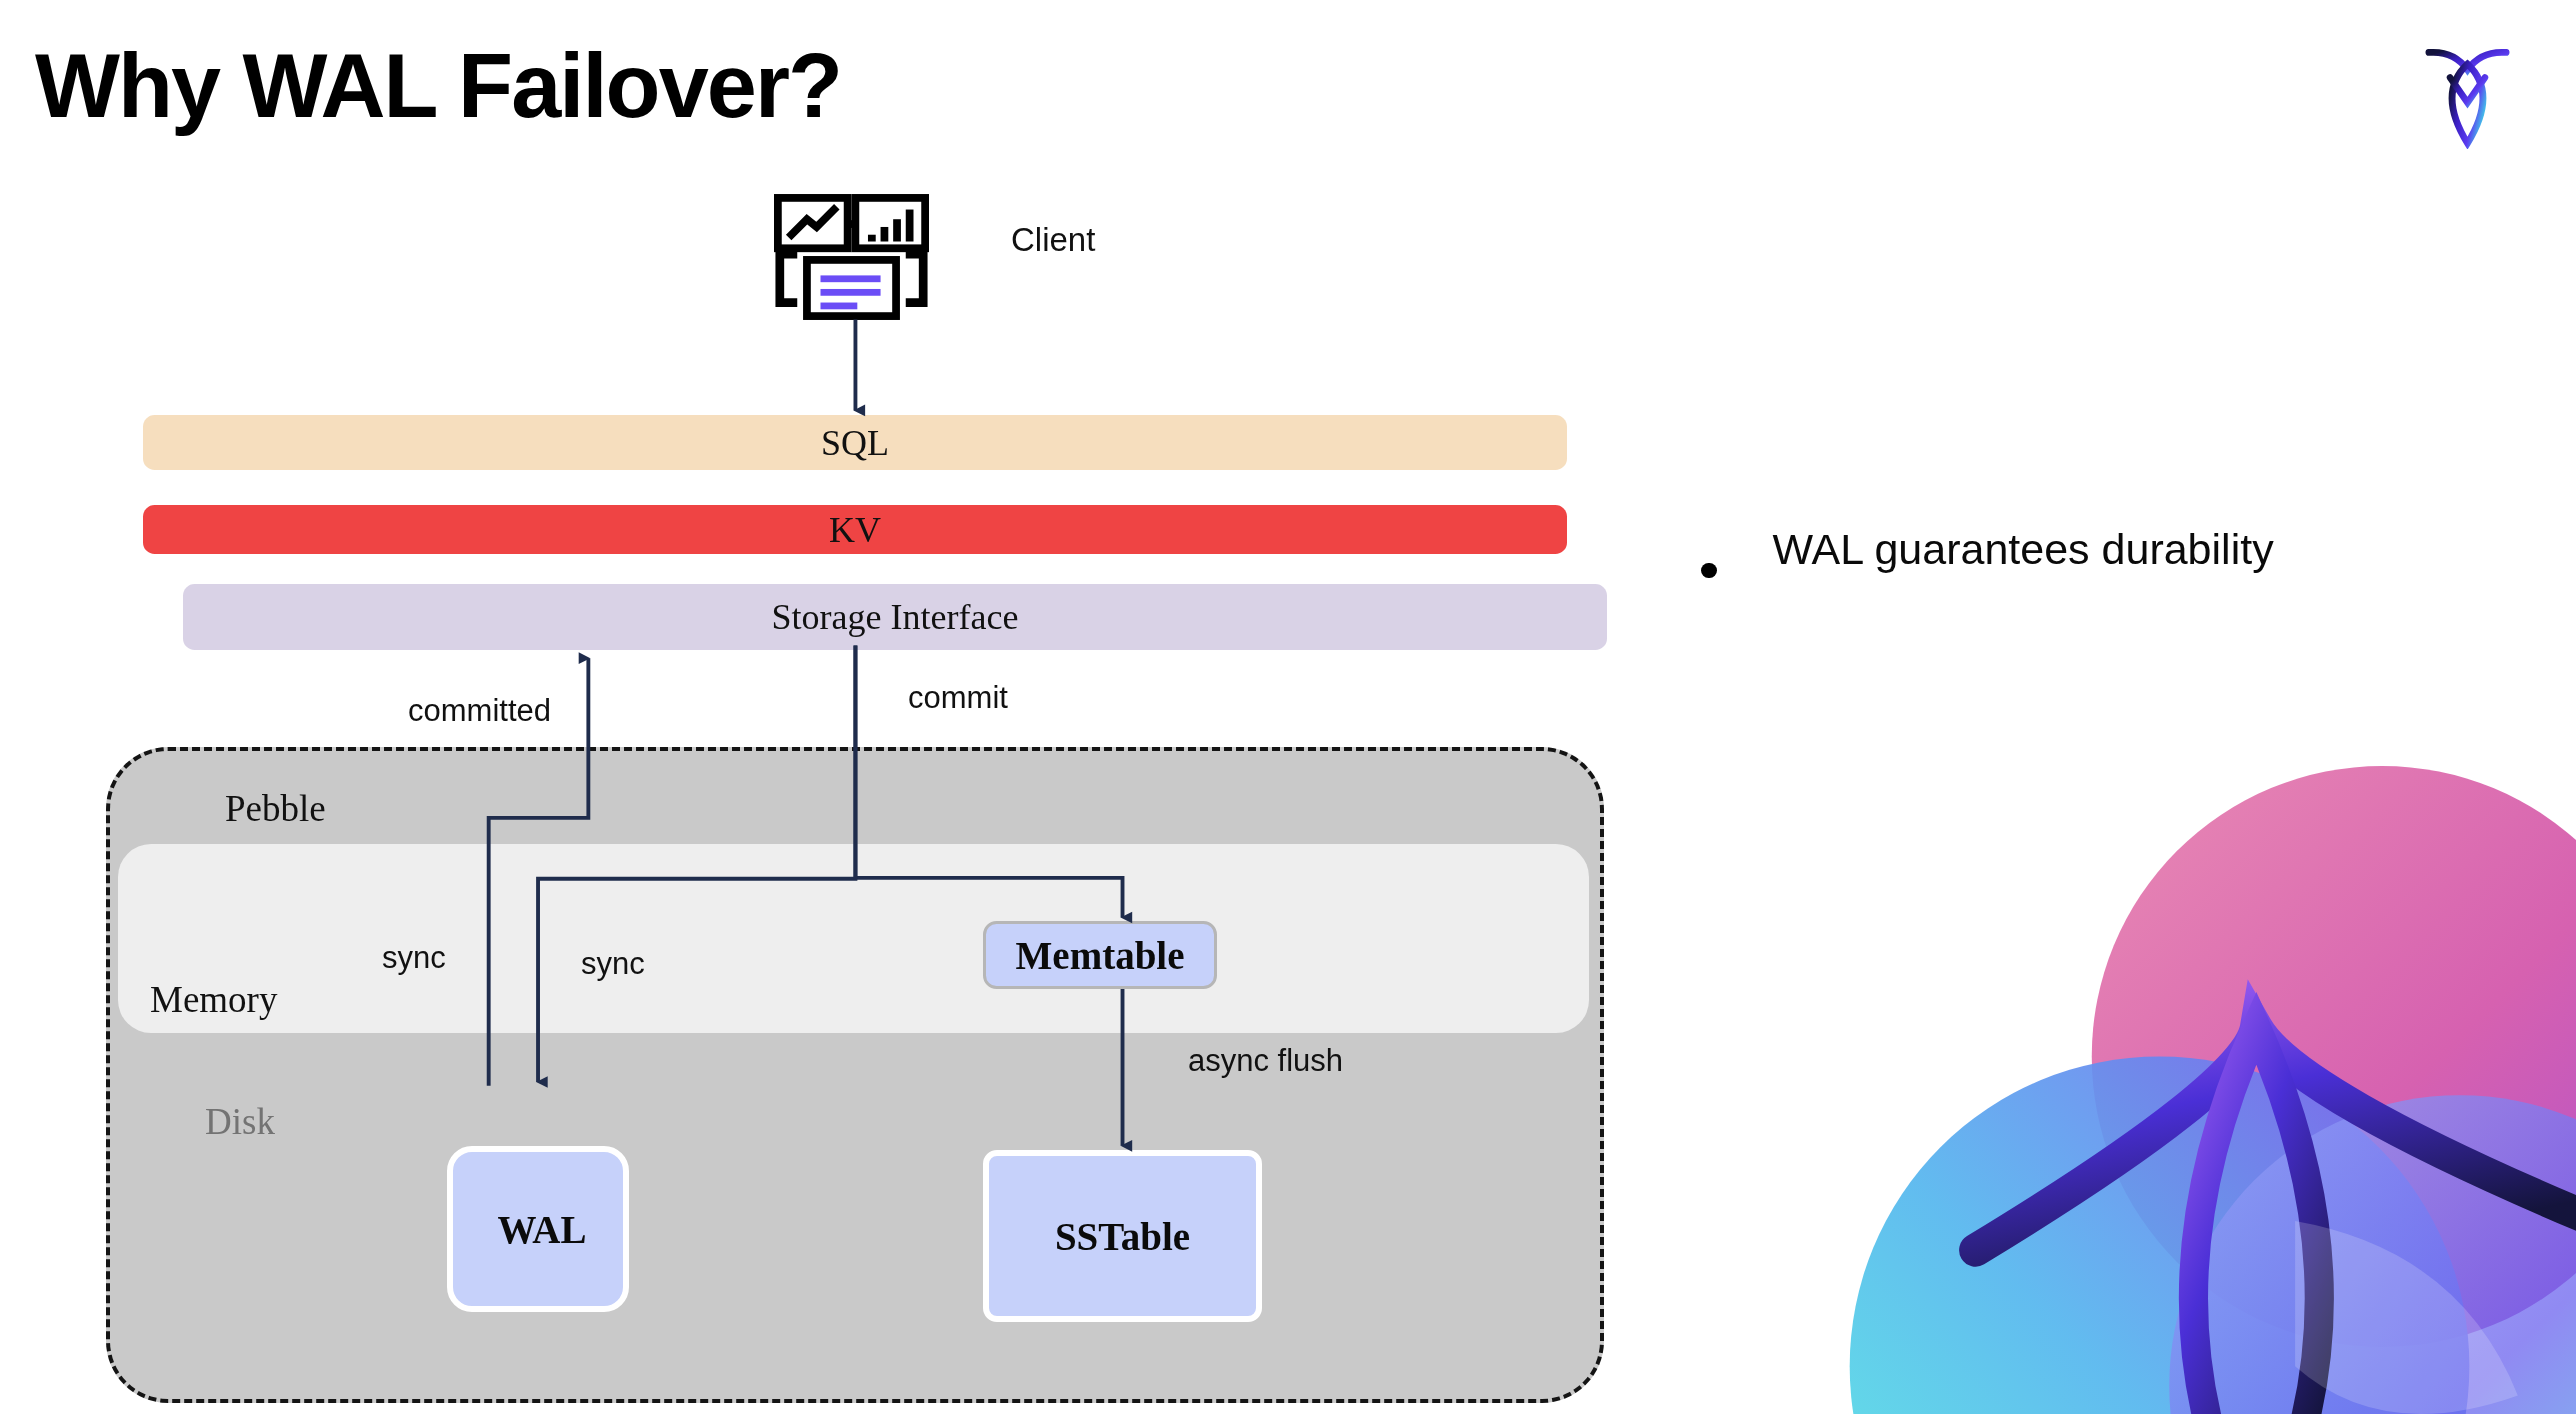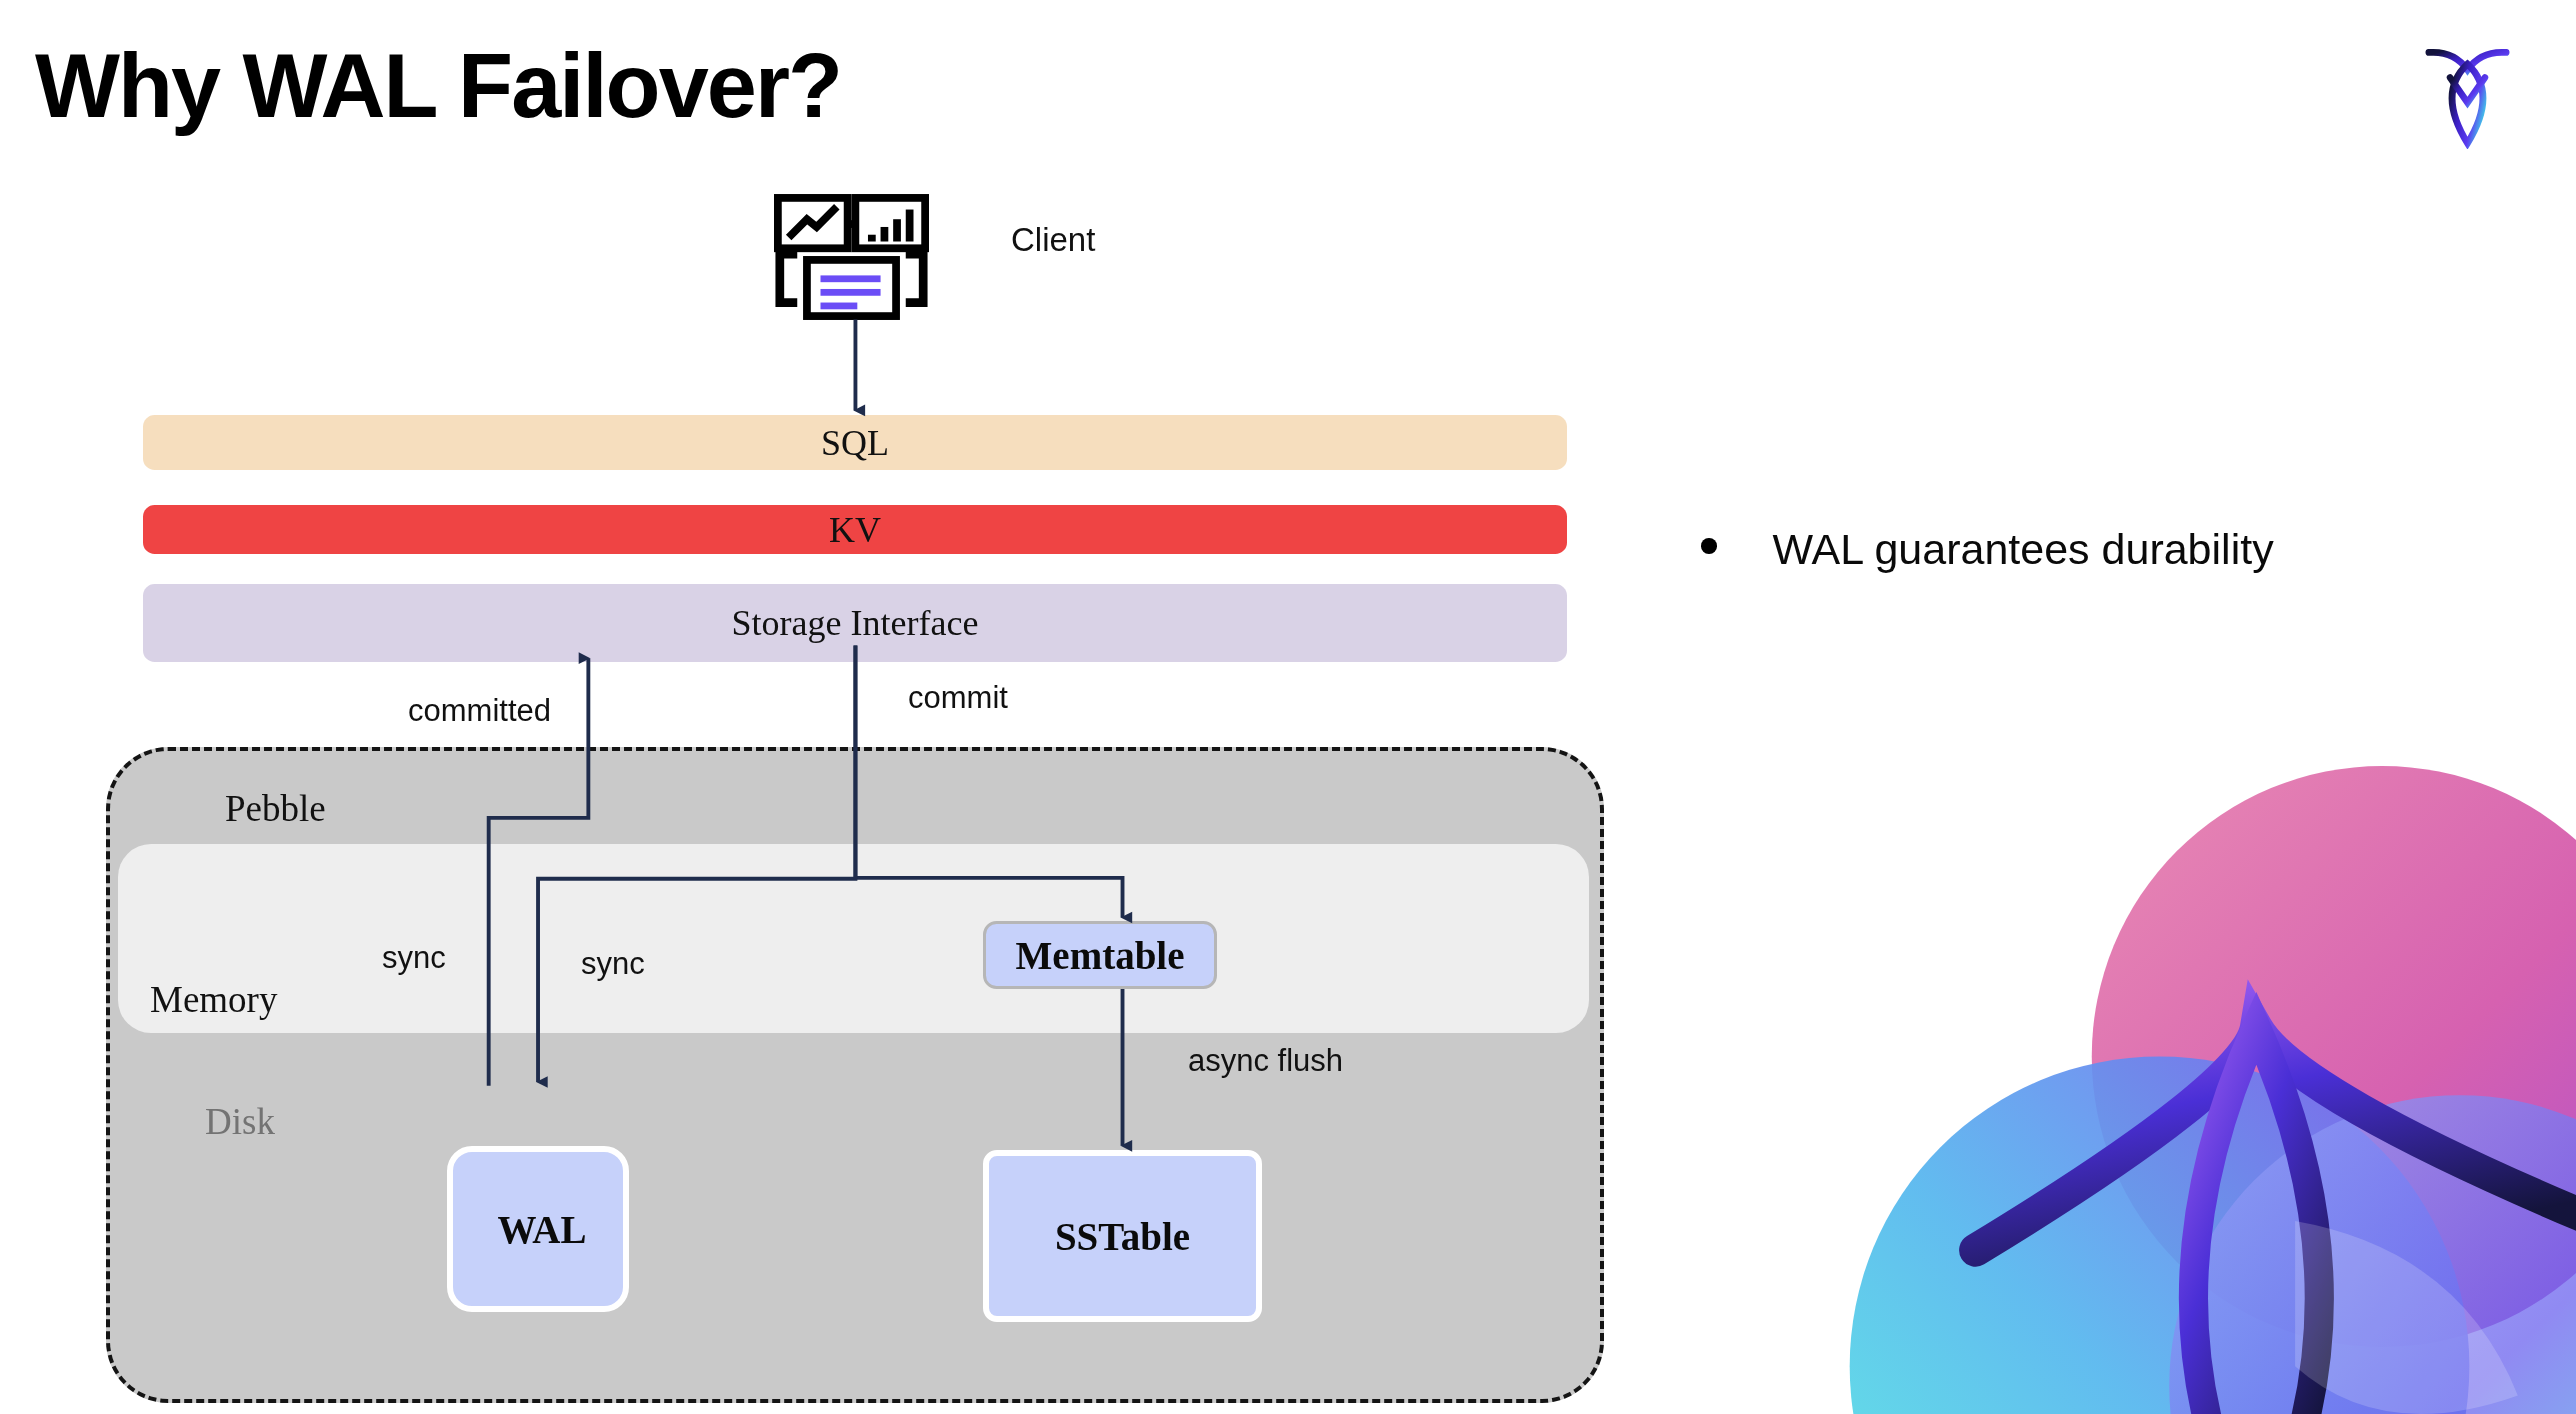--- a/index.html
+++ b/index.html
@@ -78,21 +78,21 @@
     border-radius: 11.6px;
     display: flex;
     align-items: center;
     justify-content: center;
     font-family: "Liberation Serif", serif;
     font-size: 36px;
     color: #111111;
   }
   #layer-sql { top: 415px;  height: 55px; }
   #layer-kv  { top: 505px;  height: 49px; }
-  #layer-si  { top: 584px;  height: 78px; }
+  #layer-si  { top: 584px;  height: 66px; margin-left: 40px; }
 
   
   #pebble-container {
     position: absolute;
     left: 106px;
     top: 747px;
     width: 1498px;
     height: 656px;
     border: 4.8px dashed #141414;
     border-radius: 62px;
@@ -190,21 +190,21 @@
 
   
   #bullet-list {
     position: absolute;
     left: 1701px;
     top: 521px;
     width: 832px;
   }
   .bullet-row {
     display: flex;
-    align-items: flex-start;
+    align-items: flex-end;
     margin-bottom: 33px;
   }
   .bullet-dot {
     flex: 0 0 auto;
     width: 15.5px;
     height: 15.5px;
     border-radius: 50%;
     background: #000000;
     margin-top: 17.4px;
     margin-right: 56px;

